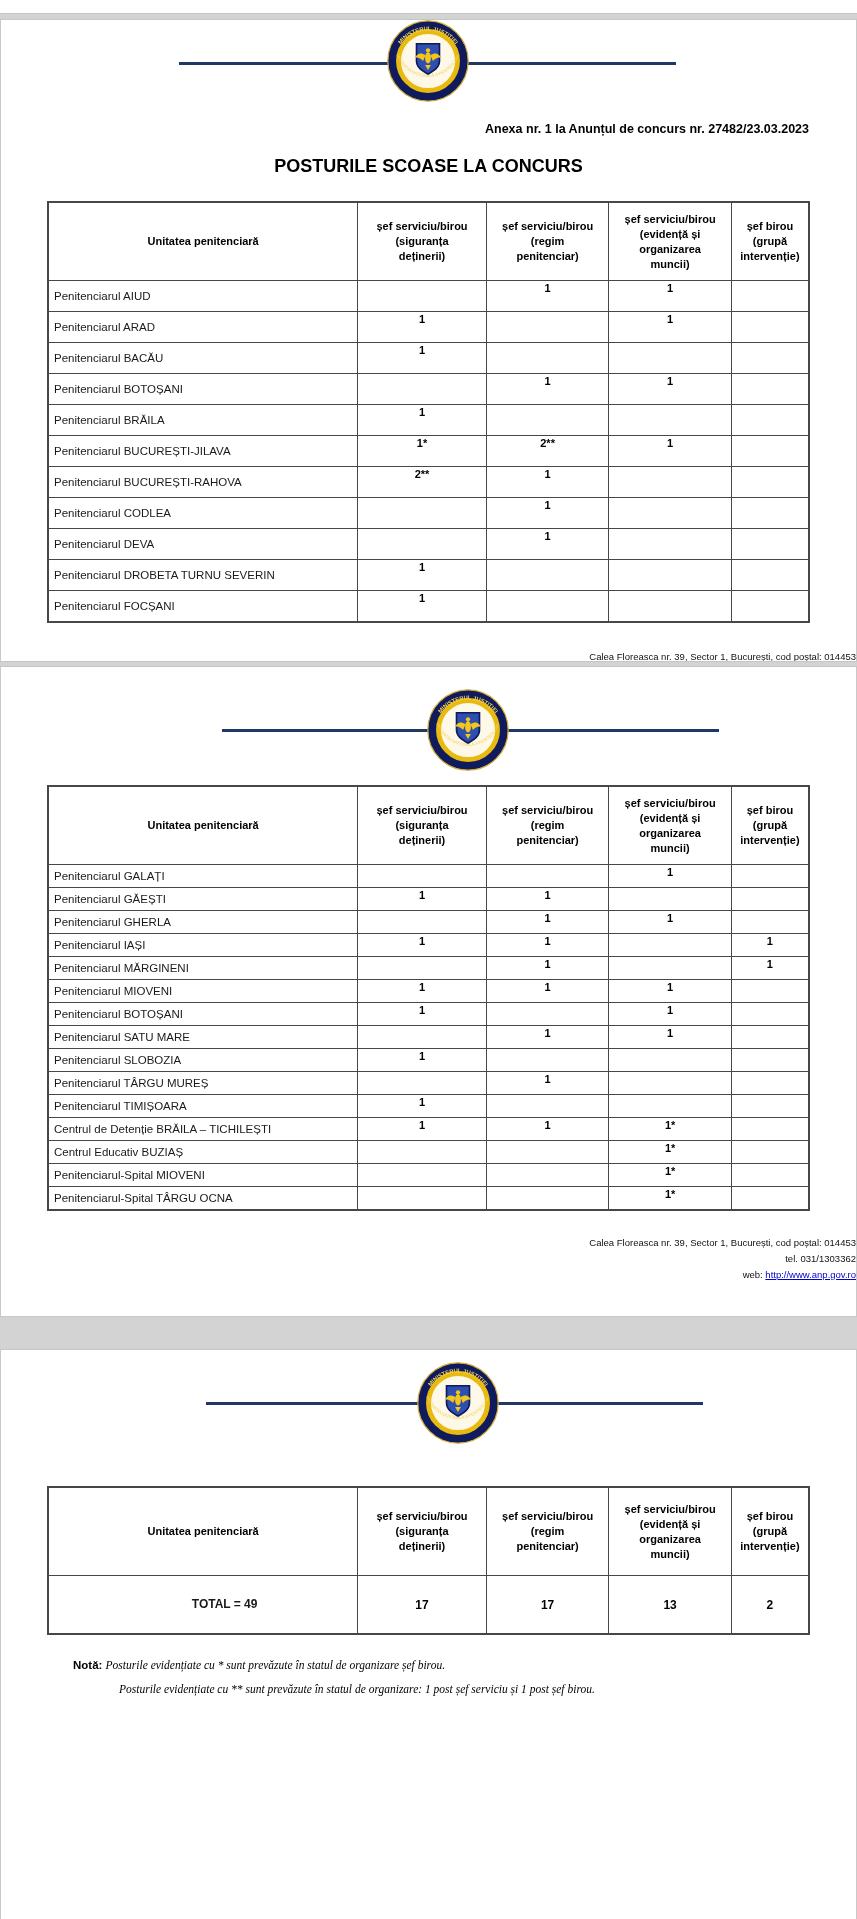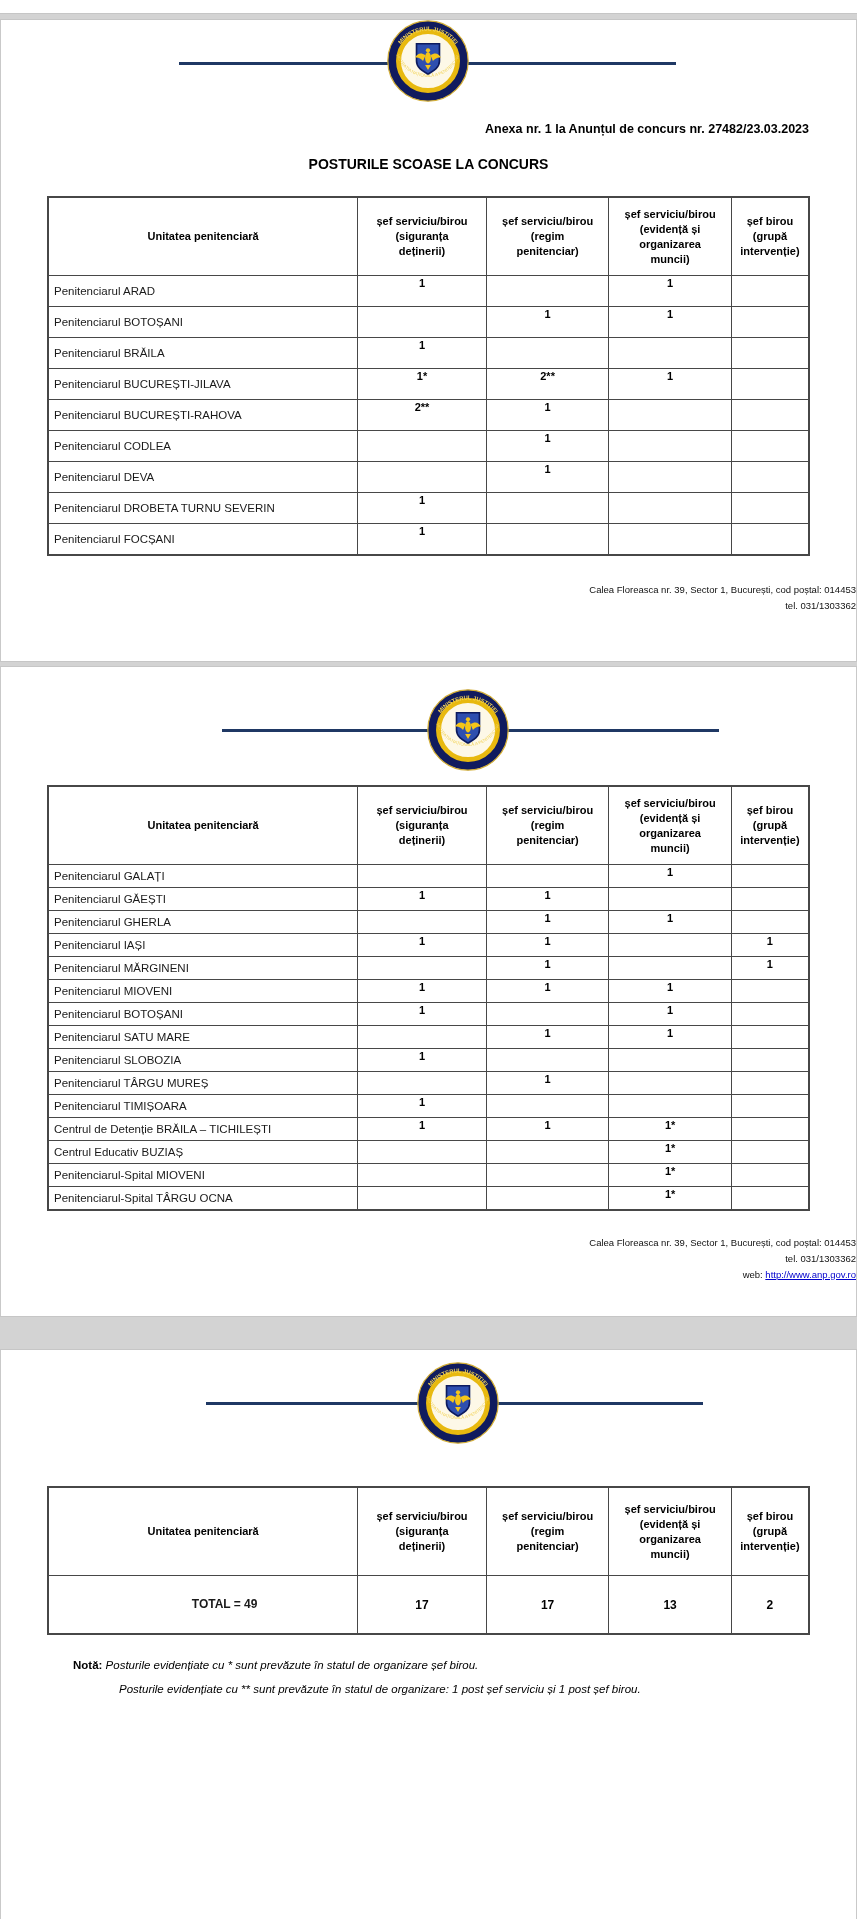--- a/index.html
+++ b/index.html
@@ -35,21 +35,21 @@
   .logo{position:absolute;top:0;width:82px;height:82px;}
   .page-1 .logo{left:386px;top:-2px;}
   .page-2 .logo{left:426px;}
   .page-3 .logo{left:416px;}
 
   .annex{
     text-align:right;padding-right:47px;margin:10px 0 0 0;
     font-weight:bold;font-size:12.5px;
   }
   .doc-title{
-    text-align:center;font-weight:bold;font-size:14px;margin:20px 0 0 0;
+    text-align:center;font-weight:bold;font-size:18px;margin:20px 0 0 0;
   }
 
   table.posts{
     border-collapse:collapse;
     margin:24px 0 0 46px;
     width:763px;
     table-layout:fixed;
   }
   .page-2 table.posts{margin-top:6px;}
   .page-3 table.posts{margin-top:34px;}
@@ -79,21 +79,21 @@
 
   .footer{
     margin-top:26px;margin-left:190px;
     text-align:right;font-size:9.5px;line-height:1.65;color:#111;
   }
   .page-2 .footer{margin-top:24px;}
   .footer a{color:#0000cc;text-decoration:underline;}
 
   .note{margin:22px 0 0 72px;font-size:11.5px;line-height:1.4;}
   .note .note-label{font-weight:bold;font-style:normal;margin-top:48px;}
-  .note i{font-style:italic;}
+  .note i{font-style:italic;font-family:Liberation Serif, serif;}
   .note-line2{margin-left:46px;margin-top:8px;}
 </style>
 </head>
 <body>
 
 <div class="top-spacer"></div>
 <div class="sep sep-1"></div>
 
 <section class="page page-1">
   <div class="page-header">
@@ -140,24 +140,38 @@
 (evidență și
 organizarea
 muncii)</th>
         <th class="col-h">șef birou
 (grupă
 intervenție)</th>
       </tr>
     </thead>
     <tbody>
         <tr>
+          <td class="unit">Penitenciarul AIUD</td>
+          <td class="val"></td>
+          <td class="val">1</td>
+          <td class="val">1</td>
+          <td class="val"></td>
+        </tr>
+        <tr>
           <td class="unit">Penitenciarul ARAD</td>
           <td class="val">1</td>
           <td class="val"></td>
           <td class="val">1</td>
+          <td class="val"></td>
+        </tr>
+        <tr>
+          <td class="unit">Penitenciarul BACĂU</td>
+          <td class="val">1</td>
+          <td class="val"></td>
+          <td class="val"></td>
           <td class="val"></td>
         </tr>
         <tr>
           <td class="unit">Penitenciarul BOTOȘANI</td>
           <td class="val"></td>
           <td class="val">1</td>
           <td class="val">1</td>
           <td class="val"></td>
         </tr>
         <tr>

